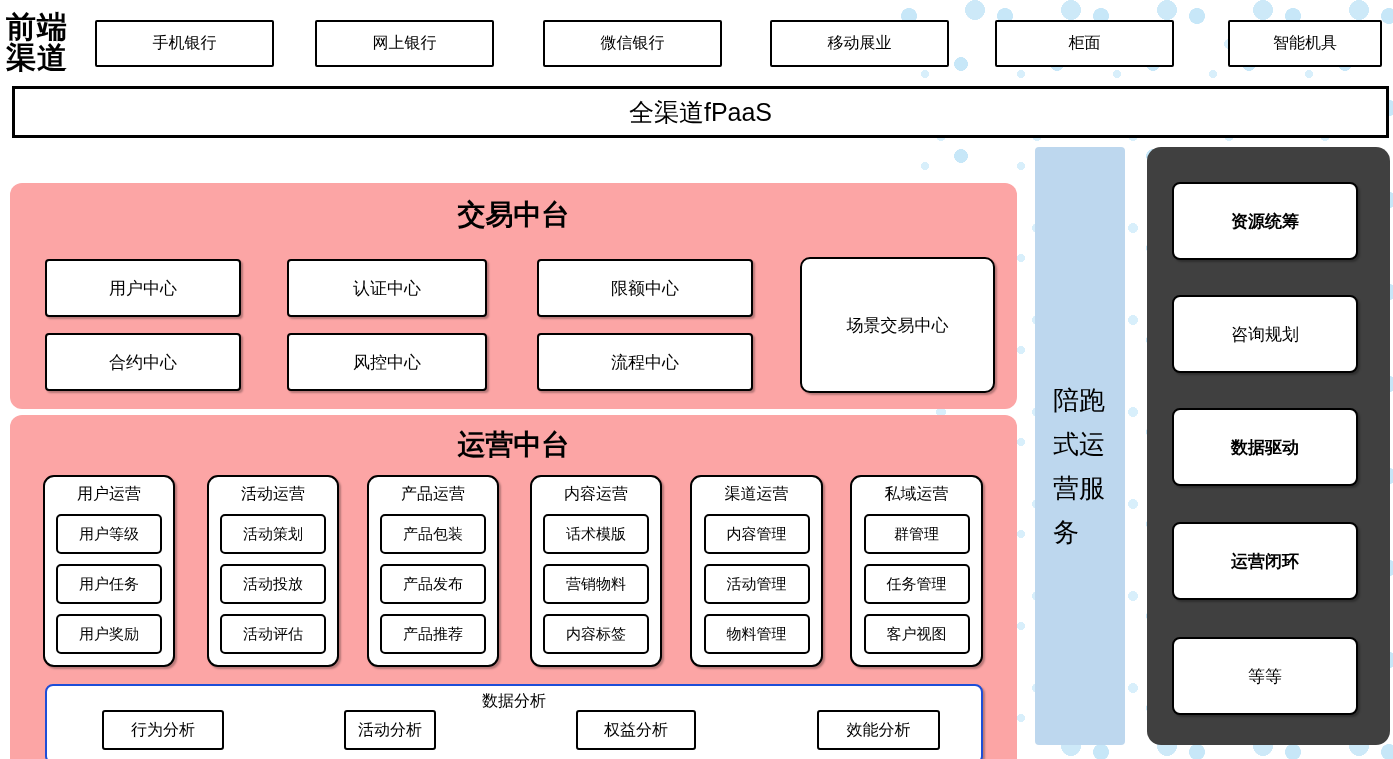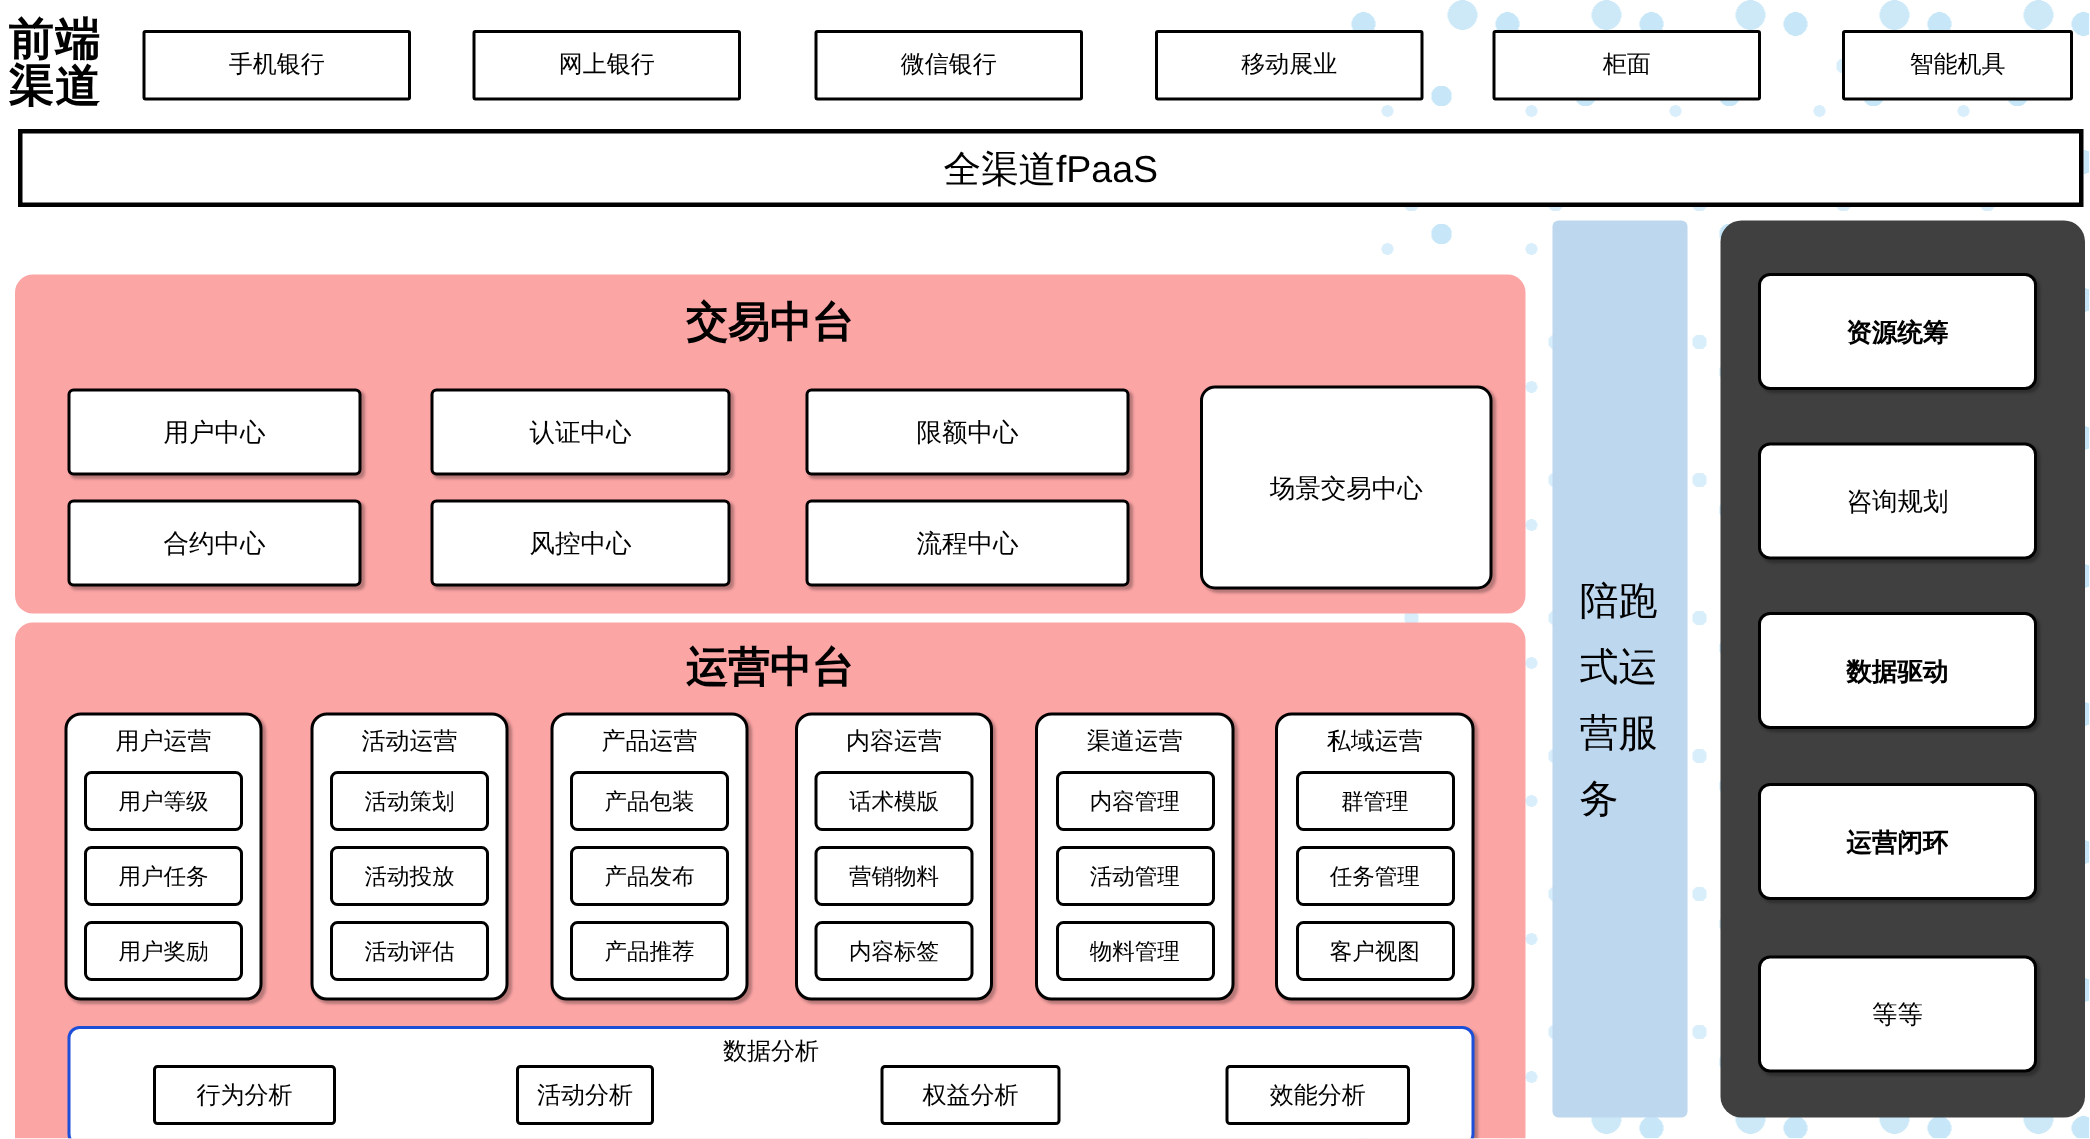--- a/index.html
+++ b/index.html
@@ -127,21 +127,21 @@
       <div class="col-title">私域运营</div>
       <div class="box col-item first">群管理</div>
       <div class="box col-item">任务管理</div>
       <div class="box col-item">客户视图</div>
     </div>
 
     <div class="abs analysis shadow">
       <div class="analysis-title">数据分析</div>
       <div class="abs box analysis-item" style="left:55px;width:122px;">行为分析</div>
       <div class="abs box analysis-item" style="left:297px;width:92px;">活动分析</div>
-      <div class="abs box analysis-item" style="left:540px;width:120px;">权益分析</div>
+      <div class="abs box analysis-item" style="left:529px;width:120px;">权益分析</div>
       <div class="abs box analysis-item" style="left:770px;width:123px;">效能分析</div>
     </div>
   </div>
 
   <div class="abs companion">
     <div class="companion-text">陪跑式运营服务</div>
   </div>
 
   <div class="abs right-panel">
     <div class="abs box shadow service-box bold" style="top:35px;">资源统筹</div>

